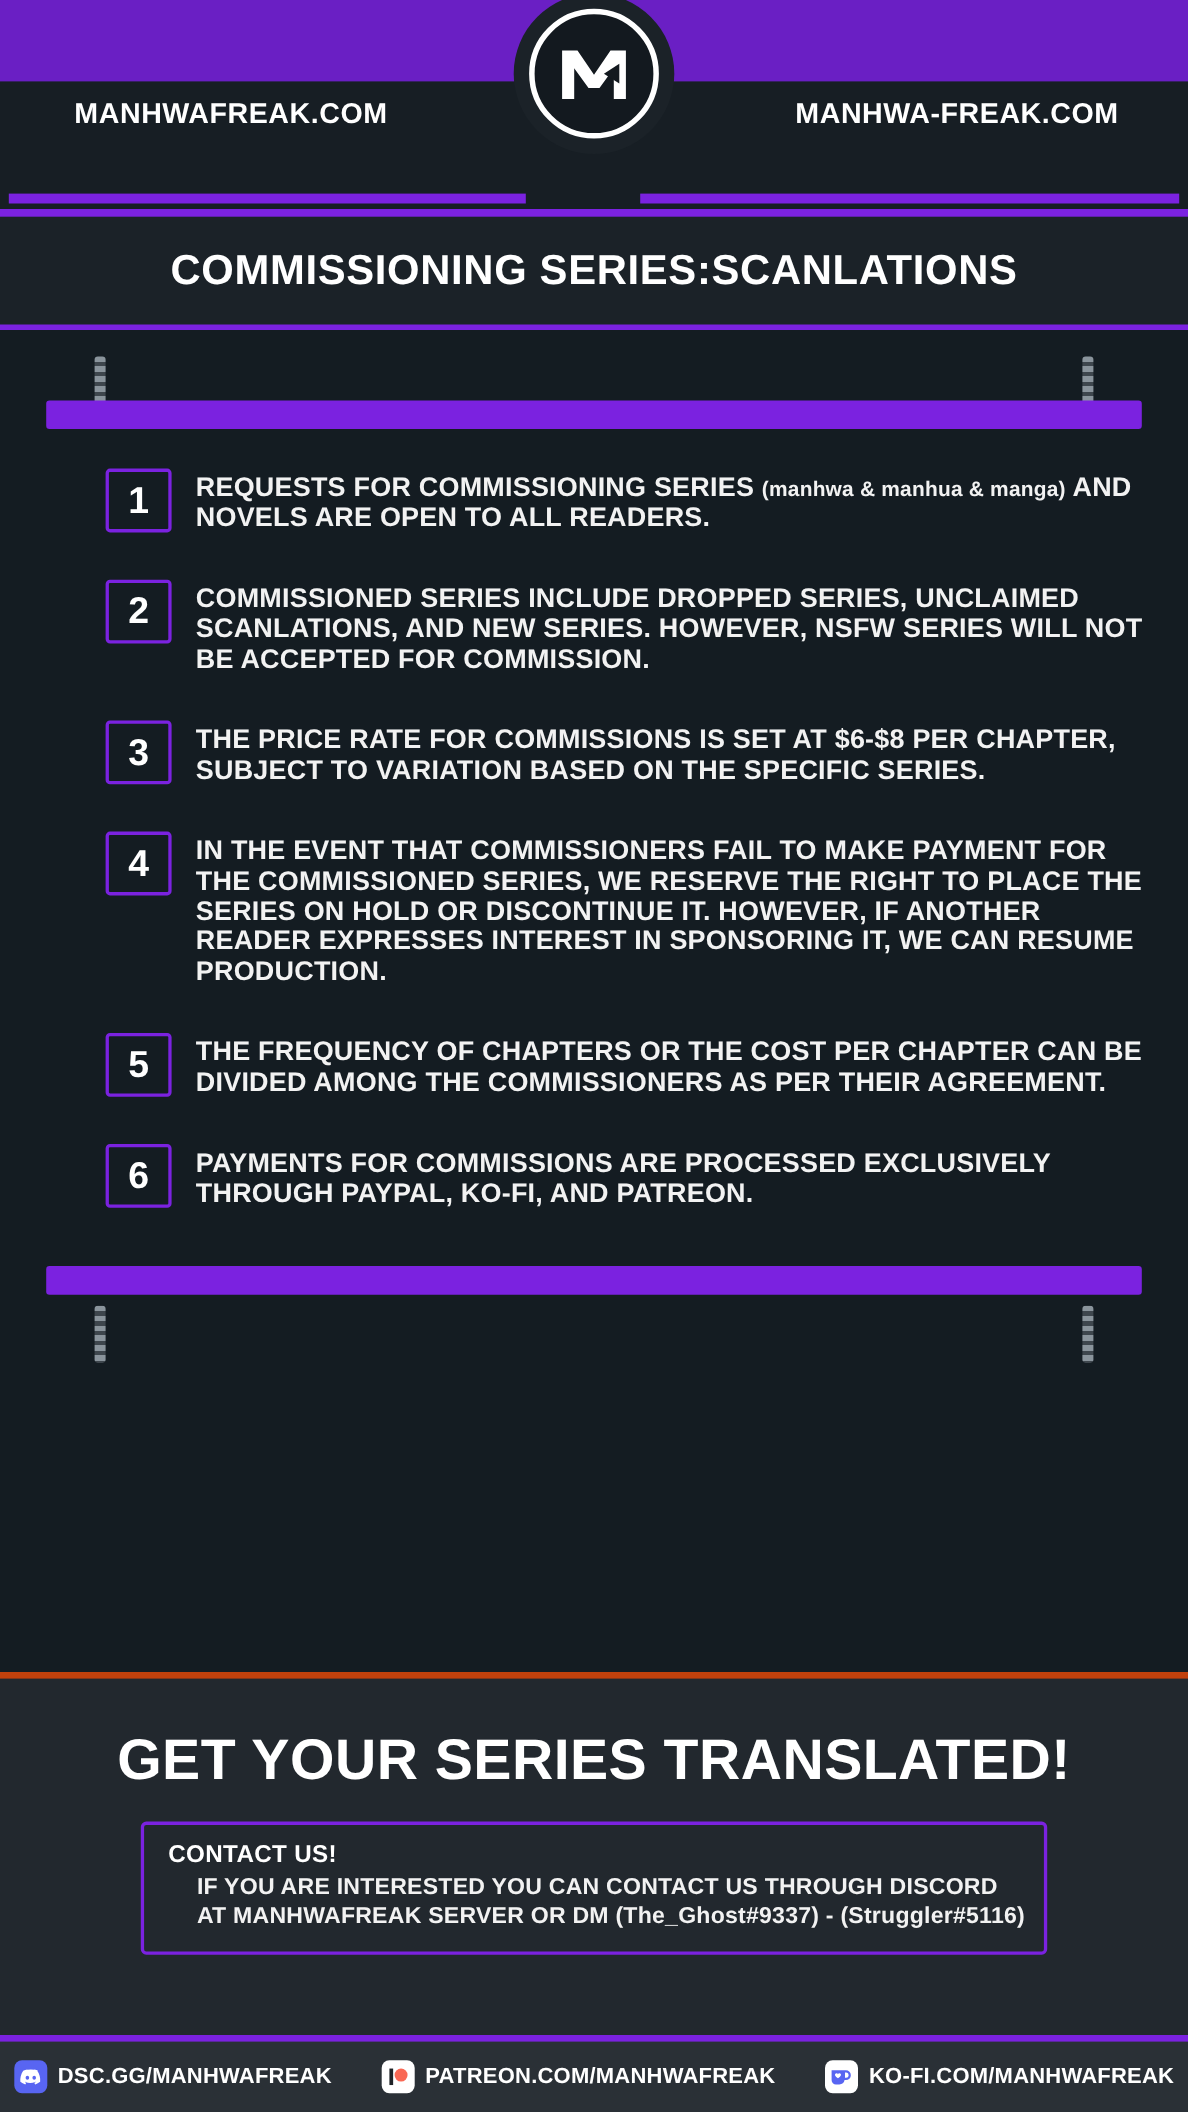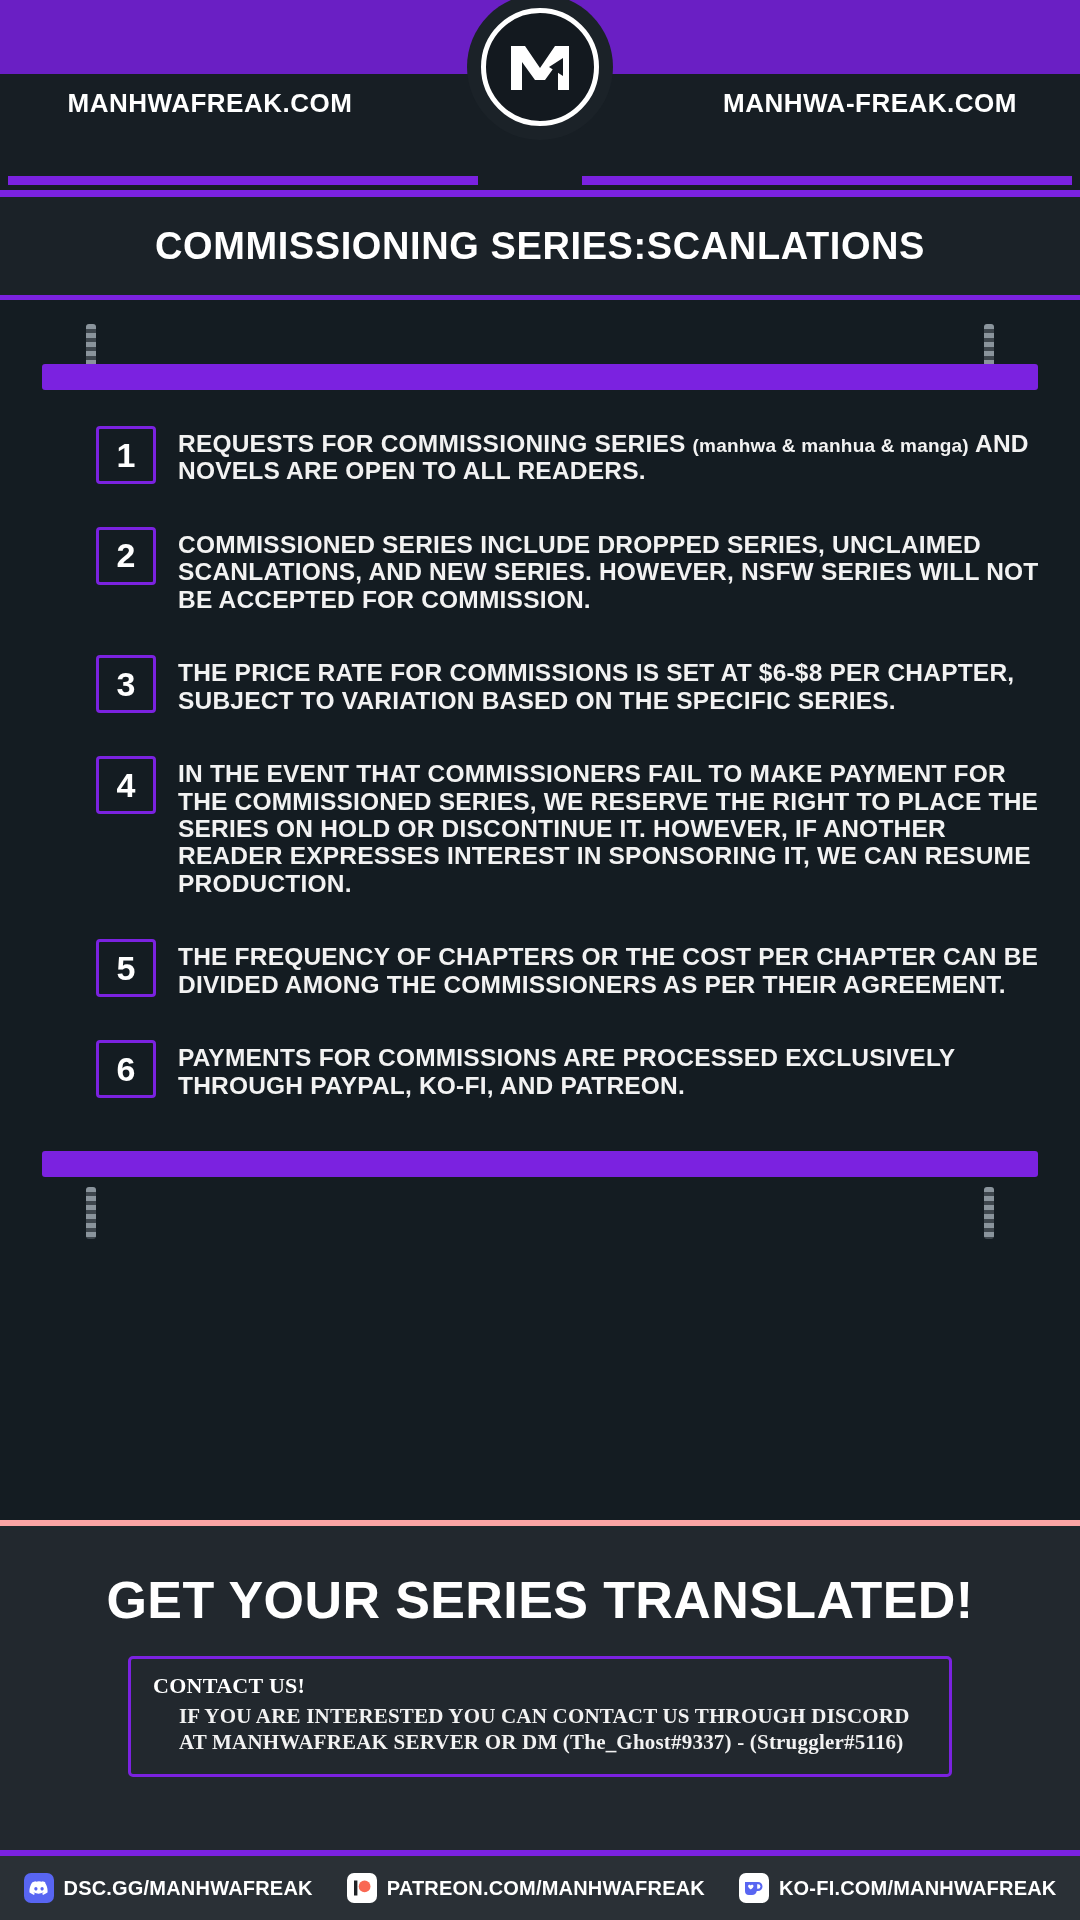--- a/index.html
+++ b/index.html
@@ -182,38 +182,37 @@
   .rule-text .small {
     font-size: 19px;
     text-transform: lowercase;
   }
 
   
   .footer-section {
     position: relative;
     flex: none;
     background: #22282e;
-    border-top: 6px solid #fca5a5;
+    border-top: 6px solid #c2410c;
     padding: 44px 0 0 0;
     height: 330px;
   }
   .get-translated {
     text-align: center;
     color: #ffffff;
     font-size: 52px;
     font-weight: 700;
     letter-spacing: 0.4px;
     margin-bottom: 26px;
   }
   .contact-box {
     margin: 0 128px;
     border: 3px solid #7b22e0;
     border-radius: 5px;
     padding: 14px 8px 18px 22px;
-    font-family: Liberation Serif, serif;
   }
   .contact-title {
     color: #ffffff;
     font-size: 22px;
     font-weight: 600;
     letter-spacing: 0.3px;
     margin-bottom: 4px;
   }
   .contact-line {
     color: #f2f2f2;
@@ -226,21 +225,21 @@
 
   
   .links-bar {
     flex: none;
     height: 70px;
     background: #2a3036;
     border-top: 6px solid #7b22e0;
     display: flex;
     align-items: center;
     justify-content: center;
-    gap: 34px;
+    gap: 45px;
   }
   .link-item {
     display: flex;
     align-items: center;
     gap: 10px;
   }
   .link-icon {
     width: 30px; height: 30px;
     border-radius: 7px;
     display: flex; align-items: center; justify-content: center;

